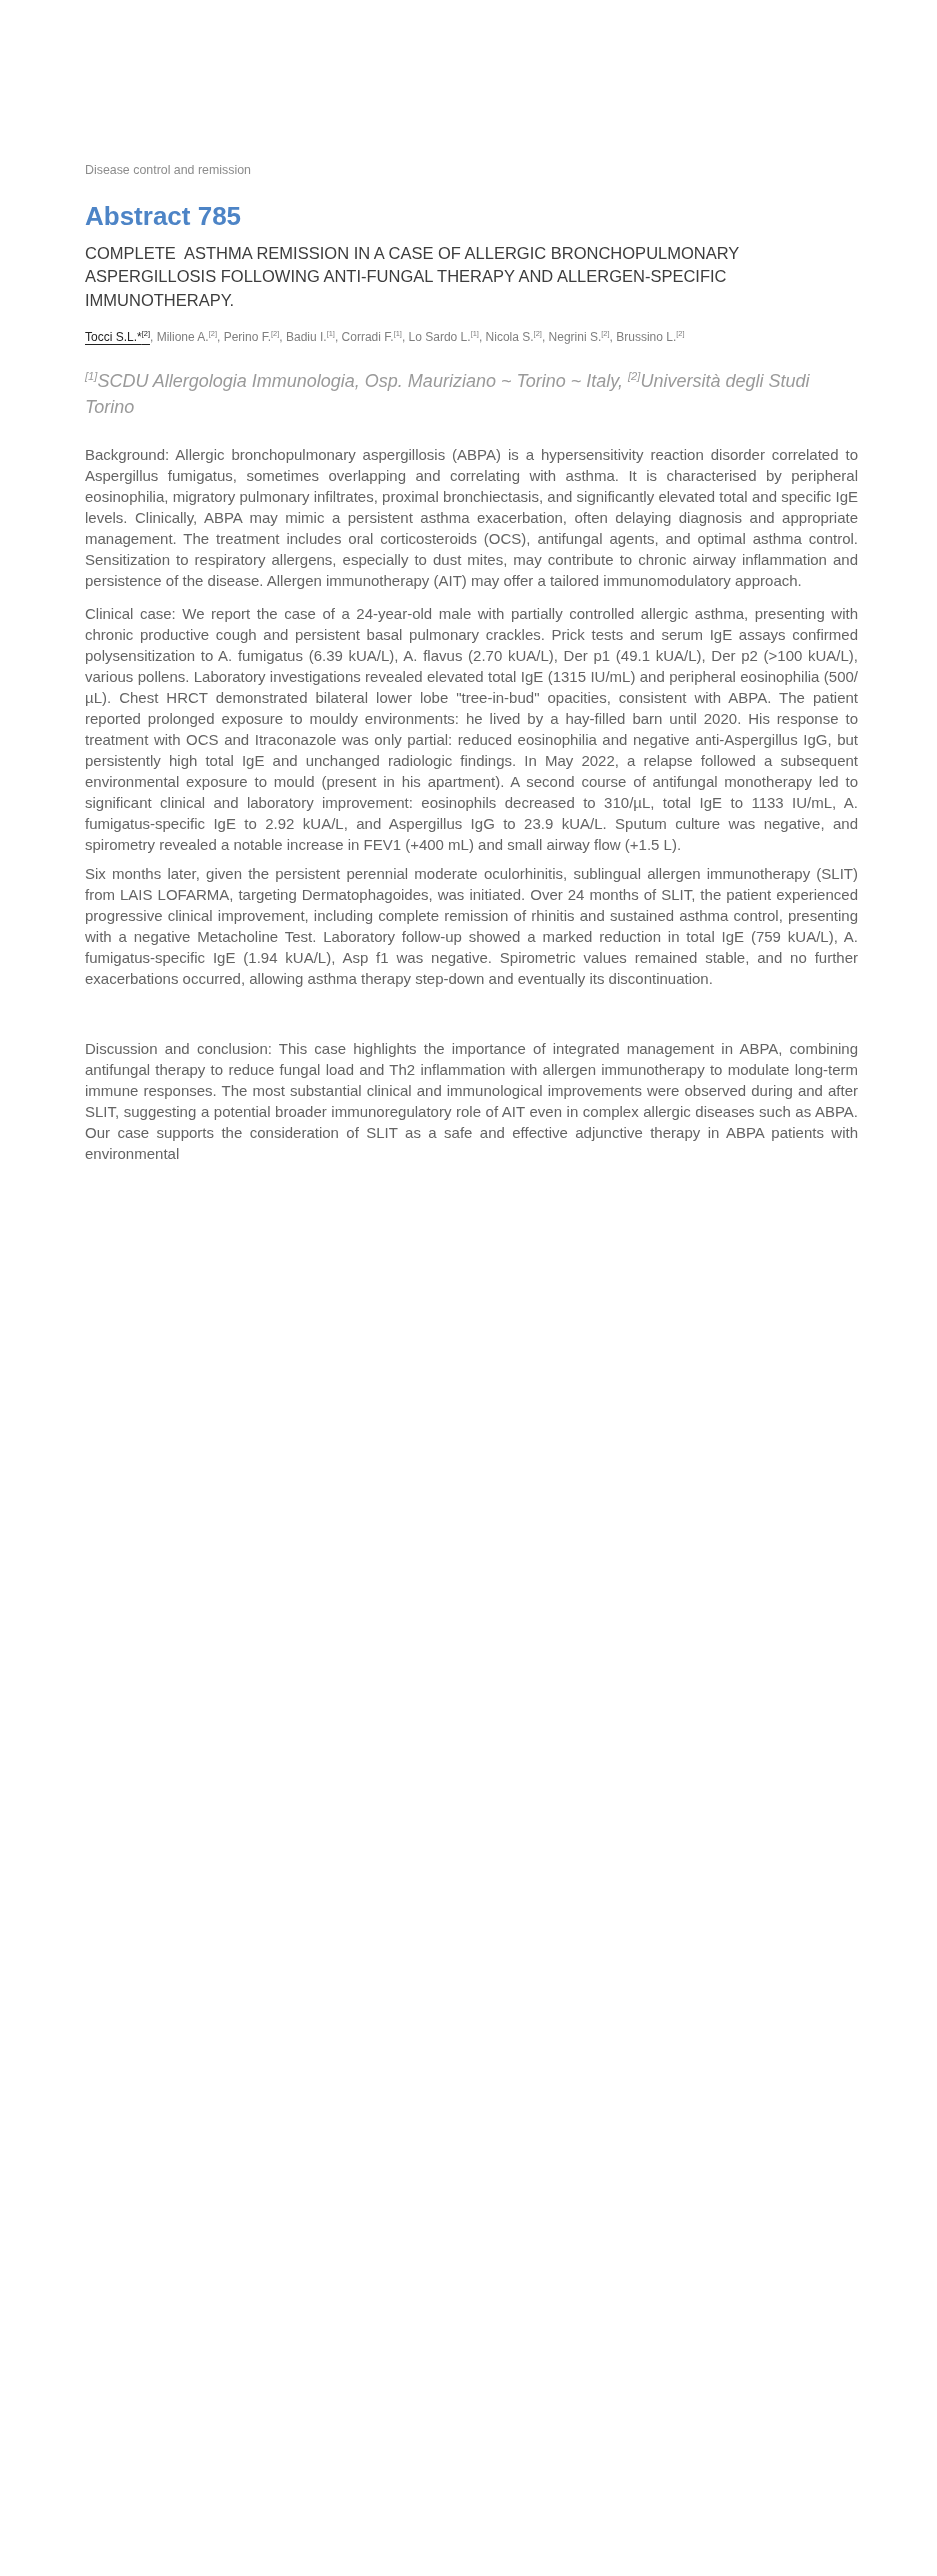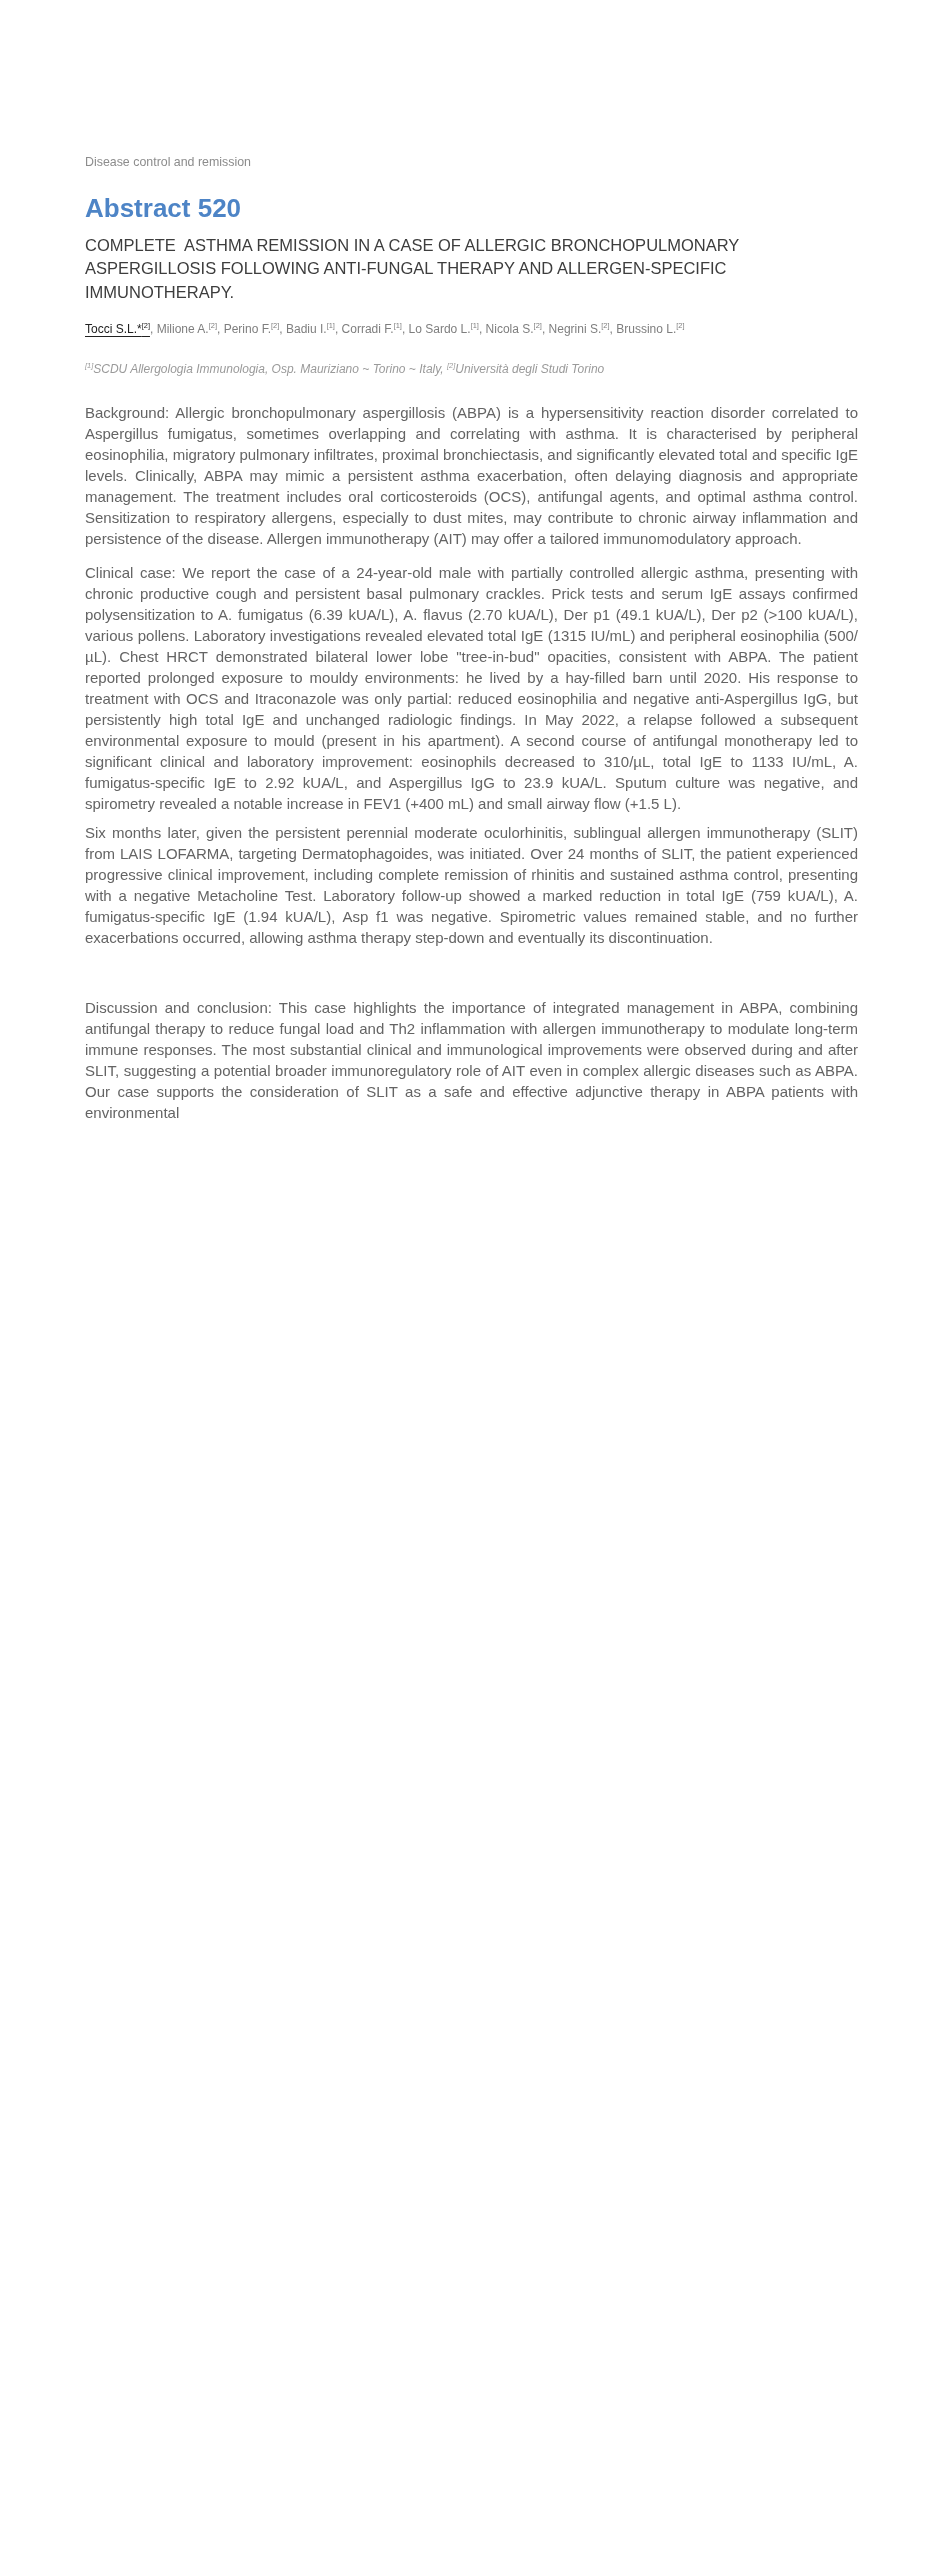--- a/index.html
+++ b/index.html
@@ -7,21 +7,21 @@
     position: relative;
     width: 937px;
     height: 2651px;
     background: #ffffff;
     font-family: "Liberation Sans", sans-serif;
     overflow: hidden;
   }
   .content {
     position: absolute;
     left: 85px;
-    top: 155px;
+    top: 163px;
     width: 773px;
   }
   .category-label {
     font-size: 12.4px;
     color: #8c8c8c;
     line-height: 1.2;
   }
   .abstract-title {
     margin: 24px 0 0 0;
     font-size: 26px;
@@ -50,21 +50,21 @@
     text-decoration-thickness: 1px;
     text-underline-offset: 2.6px;
   }
   .sup {
     font-size: 0.62em;
     vertical-align: super;
     line-height: 0;
   }
   .affiliations {
     margin: 23px 0 0 0;
-    font-size: 12px;
+    font-size: 18px;
     font-style: italic;
     color: #9a9a9a;
     line-height: 1.4;
   }
   .body p {
     margin: 0;
     font-size: 15px;
     line-height: 1.4;
     color: #646464;
     text-align: justify;
@@ -76,21 +76,21 @@
   p.para-discussion-cont { margin-top: 289px; }
 </style>
 </head>
 <body>
 
 <div class="page">
   <div class="content">
 
     <div class="category-label">Disease control and remission</div>
 
-    <h1 class="abstract-title">Abstract 520</h1>
+    <h1 class="abstract-title">Abstract 785</h1>
 
     <h2 class="heading">COMPLETE  ASTHMA REMISSION IN A CASE OF ALLERGIC BRONCHOPULMONARY ASPERGILLOSIS FOLLOWING ANTI-FUNGAL THERAPY AND ALLERGEN-SPECIFIC IMMUNOTHERAPY.</h2>
 
     <p class="authors"><span class="author author-first"><span>Tocci S.L.*</span><span class="sup">[2]</span></span>, <span class="author"><span>Milione A.</span><span class="sup">[2]</span></span>, <span class="author"><span>Perino F.</span><span class="sup">[2]</span></span>, <span class="author"><span>Badiu I.</span><span class="sup">[1]</span></span>, <span class="author"><span>Corradi F.</span><span class="sup">[1]</span></span>, <span class="author"><span>Lo Sardo L.</span><span class="sup">[1]</span></span>, <span class="author"><span>Nicola S.</span><span class="sup">[2]</span></span>, <span class="author"><span>Negrini S.</span><span class="sup">[2]</span></span>, <span class="author"><span>Brussino L.</span><span class="sup">[2]</span></span></p>
 
     <p class="affiliations"><span class="sup">[1]</span>SCDU Allergologia Immunologia, Osp. Mauriziano ~ Torino ~ Italy, <span class="sup">[2]</span>Università degli Studi Torino</p>
 
     <div class="body">
       <p class="para-background">Background: Allergic bronchopulmonary aspergillosis (ABPA) is a hypersensitivity reaction disorder correlated to Aspergillus fumigatus, sometimes overlapping and correlating with asthma. It is characterised by peripheral eosinophilia, migratory pulmonary infiltrates, proximal bronchiectasis, and significantly elevated total and specific IgE levels. Clinically, ABPA may mimic a persistent asthma exacerbation, often delaying diagnosis and appropriate management. The treatment includes oral corticosteroids (OCS), antifungal agents, and optimal asthma control. Sensitization to respiratory allergens, especially to dust mites, may contribute to chronic airway inflammation and persistence of the disease. Allergen immunotherapy (AIT) may offer a tailored immunomodulatory approach.</p>
 

